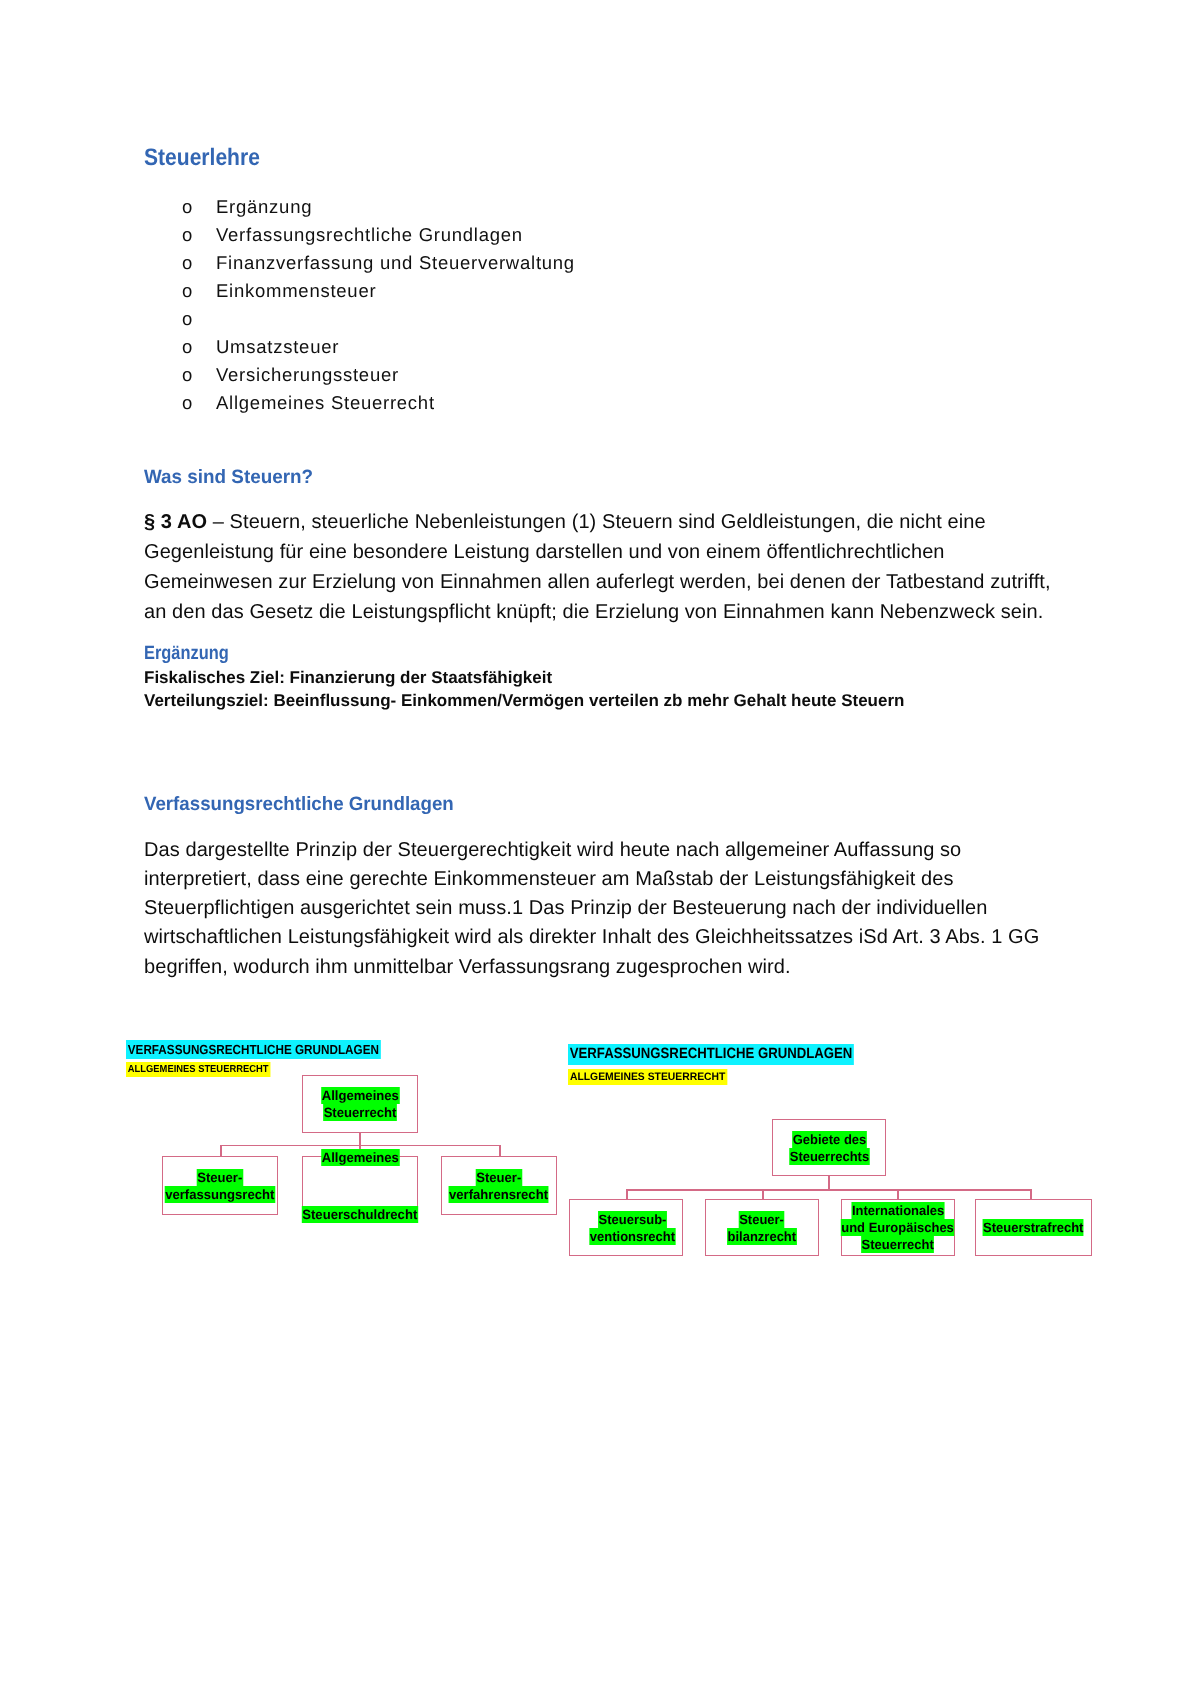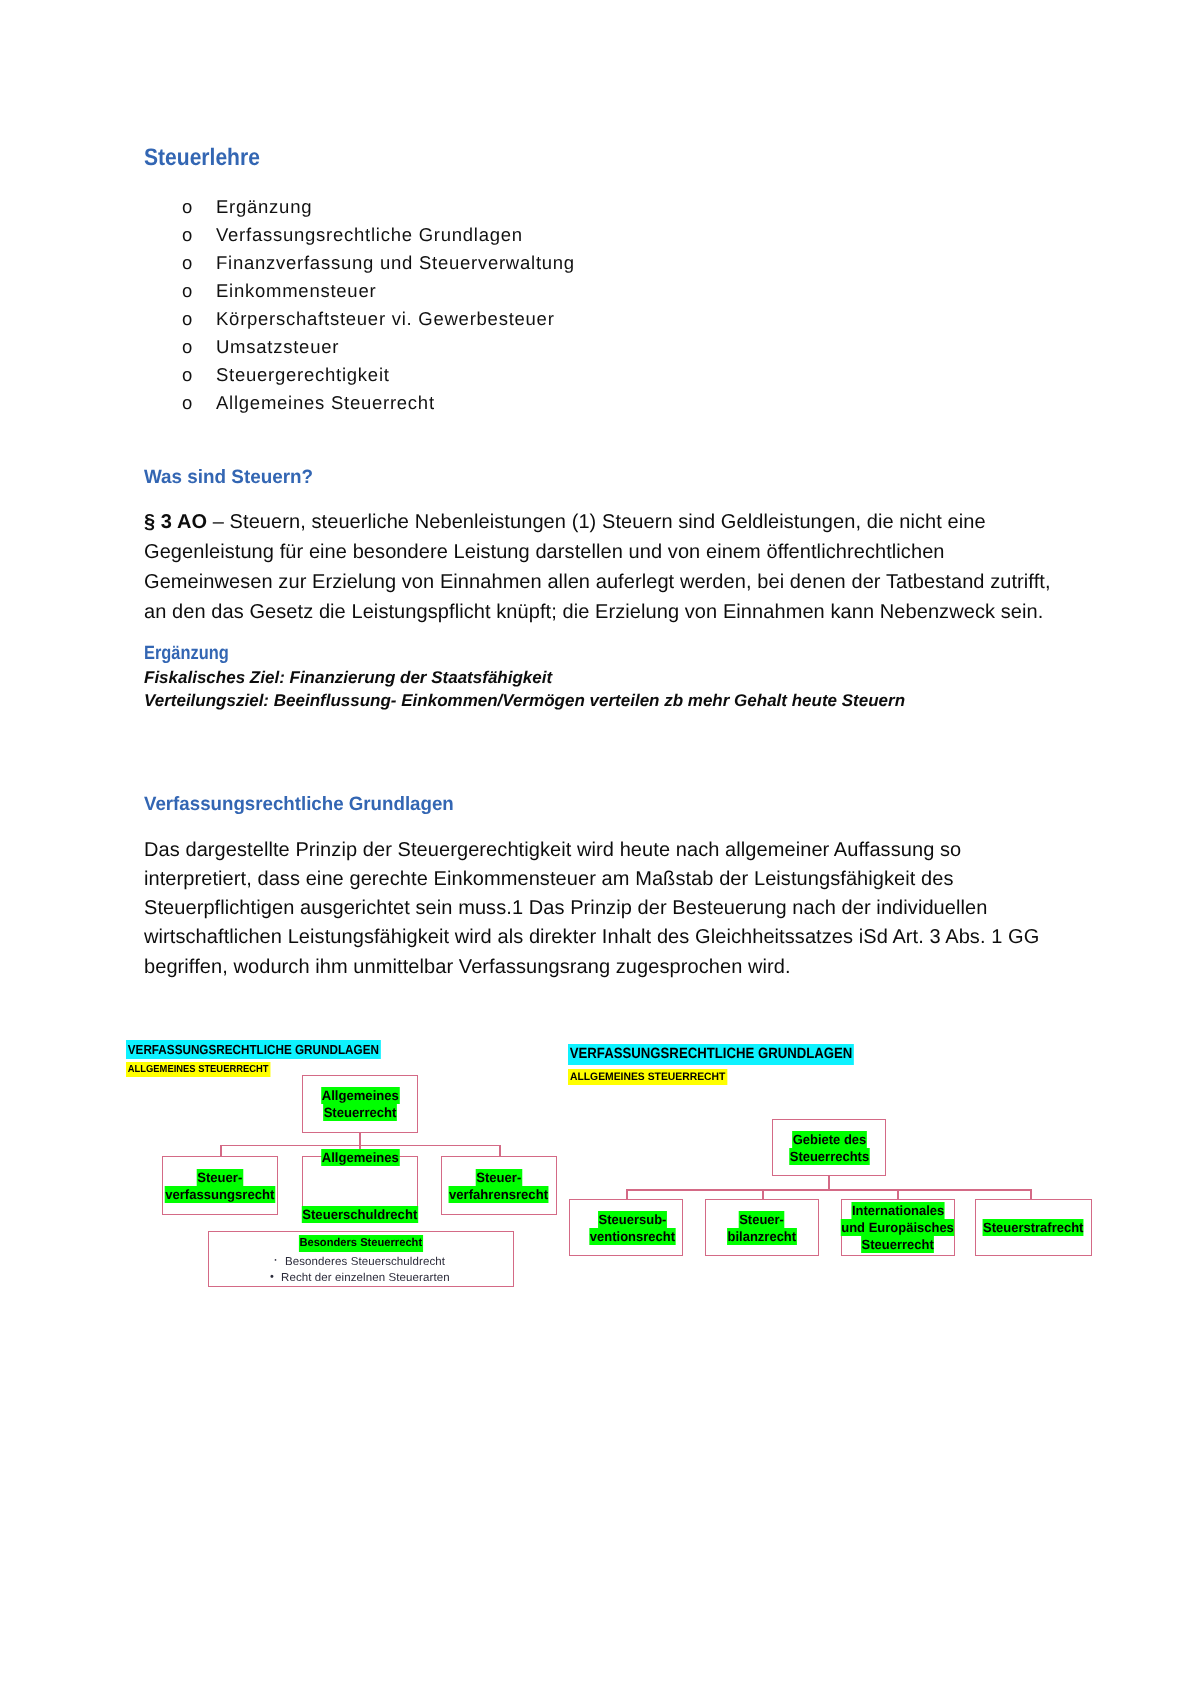--- a/index.html
+++ b/index.html
@@ -14,21 +14,21 @@
   .bullets{position:absolute;left:144px;top:192.5px;width:900px;}
   .bullet-row{position:relative;height:28.0px;font-size:18.5px;color:#111111;line-height:28.0px;letter-spacing:0.75px;}
   .bullet-mark{position:absolute;left:38px;top:0.5px;font-size:18.5px;}
   .bullet-text{position:absolute;left:72px;top:0;white-space:nowrap;}
 
   
   .para{position:absolute;left:144px;font-size:20px;color:#0d0d0d;line-height:29.85px;letter-spacing:0.08px;}
   .para b{font-weight:bold;}
 
   
-  .erg{position:absolute;left:144px;font-size:17px;color:#0d0d0d;line-height:23.5px;font-weight:bold;font-style:italic;}
+  .erg{position:absolute;left:144px;font-size:17px;color:#0d0d0d;line-height:23.5px;font-weight:bold;}
   .erg div{white-space:nowrap;}
 
   
   .diag{position:absolute;font-family:"Liberation Sans",sans-serif;}
   .dg-title{font-weight:bold;color:#000;display:inline-block;transform-origin:left top;}
   .hl-cyan{background:#0ef2ff;}
   .hl-yellow{background:#ffff00;}
   .node{position:absolute;border:1.4px solid #d46a86;background:#fff;box-sizing:border-box;display:flex;align-items:center;justify-content:center;text-align:center;}
   .node > div{flex:0 0 auto;}
   .node span.g{background:#00ff00;color:#000;font-weight:bold;display:inline-block;line-height:17px;padding:0 0.5px;vertical-align:top;transform:scaleX(0.97);transform-origin:center;}
@@ -51,29 +51,28 @@
       <div class="bullet-row">
         <span class="bullet-mark">o</span>
         <span class="bullet-text">Finanzverfassung und Steuerverwaltung</span>
       </div>
       <div class="bullet-row">
         <span class="bullet-mark">o</span>
         <span class="bullet-text">Einkommensteuer</span>
       </div>
       <div class="bullet-row">
         <span class="bullet-mark">o</span>
-        <span class="bullet-text">Körperschaftsteuer vi. Gewerbesteuer</span>
       </div>
       <div class="bullet-row">
         <span class="bullet-mark">o</span>
         <span class="bullet-text">Umsatzsteuer</span>
       </div>
       <div class="bullet-row">
         <span class="bullet-mark">o</span>
-        <span class="bullet-text">Steuergerechtigkeit</span>
+        <span class="bullet-text">Versicherungssteuer</span>
       </div>
       <div class="bullet-row">
         <span class="bullet-mark">o</span>
         <span class="bullet-text">Allgemeines Steuerrecht</span>
       </div>
     </div>
 
   <div class="h-sub" style="left:144px;top:466px;transform:scaleX(0.978);">Was sind Steuern?</div>
   <div class="para" id="para1" style="top:508px;width:930px;"><b>§ 3 AO</b><span> – Steuern, steuerliche Nebenleistungen (1) Steuern sind Geldleistungen, die nicht eine Gegenleistung für eine besondere Leistung darstellen und von einem öffentlichrechtlichen Gemeinwesen zur Erzielung von Einnahmen allen auferlegt werden, bei denen der Tatbestand zutrifft, an den das Gesetz die Leistungspflicht knüpft; die Erzielung von Einnahmen kann Nebenzweck sein.</span></div>
 
@@ -114,25 +113,20 @@
           <div style="height: 17px; margin-top: 40px;"><span class="g" style="font-size: 13.5px;">Steuerschuldrecht</span></div>
         </div>
       </div>
     <div class="node" style="left:441px;top:1156px;width:116px;height:59px;">
         <div style="text-align: center; line-height: 17px; white-space: nowrap;">
           <div style="height: 17px;"><span class="g" style="font-size: 13.5px;">Steuer-</span></div>
           <div style="height: 17px; text-align: right;"><span class="g" style="font-size: 13.5px;">verfahrensrecht</span></div>
         </div>
       </div>
 
-    <div class="node" style="left:208px;top:1231px;width:306px;height:56px;display:block;">
-      <div style="text-align:center;margin-top:3px;"><span class="g" style="font-size:11.5px;">Besonders Steuerrecht</span></div>
-      <div style="position:relative;font-size:11.5px;color:#2b2b3a;margin-top:3px;padding-left:76px;text-align:left;letter-spacing:0.1px;"><span style="position:absolute;left:64px;top:-5px;font-size:15px;">·</span><span>Besonderes Steuerschuldrecht</span></div>
-      <div style="position:relative;font-size:11.5px;color:#2b2b3a;margin-top:4px;padding-left:72px;text-align:left;letter-spacing:0.1px;"><span style="position:absolute;left:61px;top:-1px;font-size:11px;">•</span><span>Recht der einzelnen Steuerarten</span></div>
-    </div>
   </div>
 
   <div class="diag" id="diagR" style="left:0;top:0;width:1200px;height:1698px;">
     <div class="dg-title hl-cyan" style="position:absolute;left:568px;top:1044px;font-size:14.9px;line-height:20.5px;padding:0 2px;transform:scaleX(0.885);">VERFASSUNGSRECHTLICHE GRUNDLAGEN</div>
     <div class="dg-title hl-yellow" style="position:absolute;left:568px;top:1068.5px;font-size:10.8px;line-height:16px;padding:0 2px;transform:scaleX(0.96);">ALLGEMEINES STEUERRECHT</div>
 
     <div class="conn" style="left:828px;top:1176px;width:1.6px;height:14px;"></div>
     <div class="conn" style="left:626px;top:1189px;width:404px;height:1.6px;"></div>
     <div class="conn" style="left:626px;top:1189px;width:1.6px;height:11px;"></div>
     <div class="conn" style="left:762px;top:1189px;width:1.6px;height:11px;"></div>

